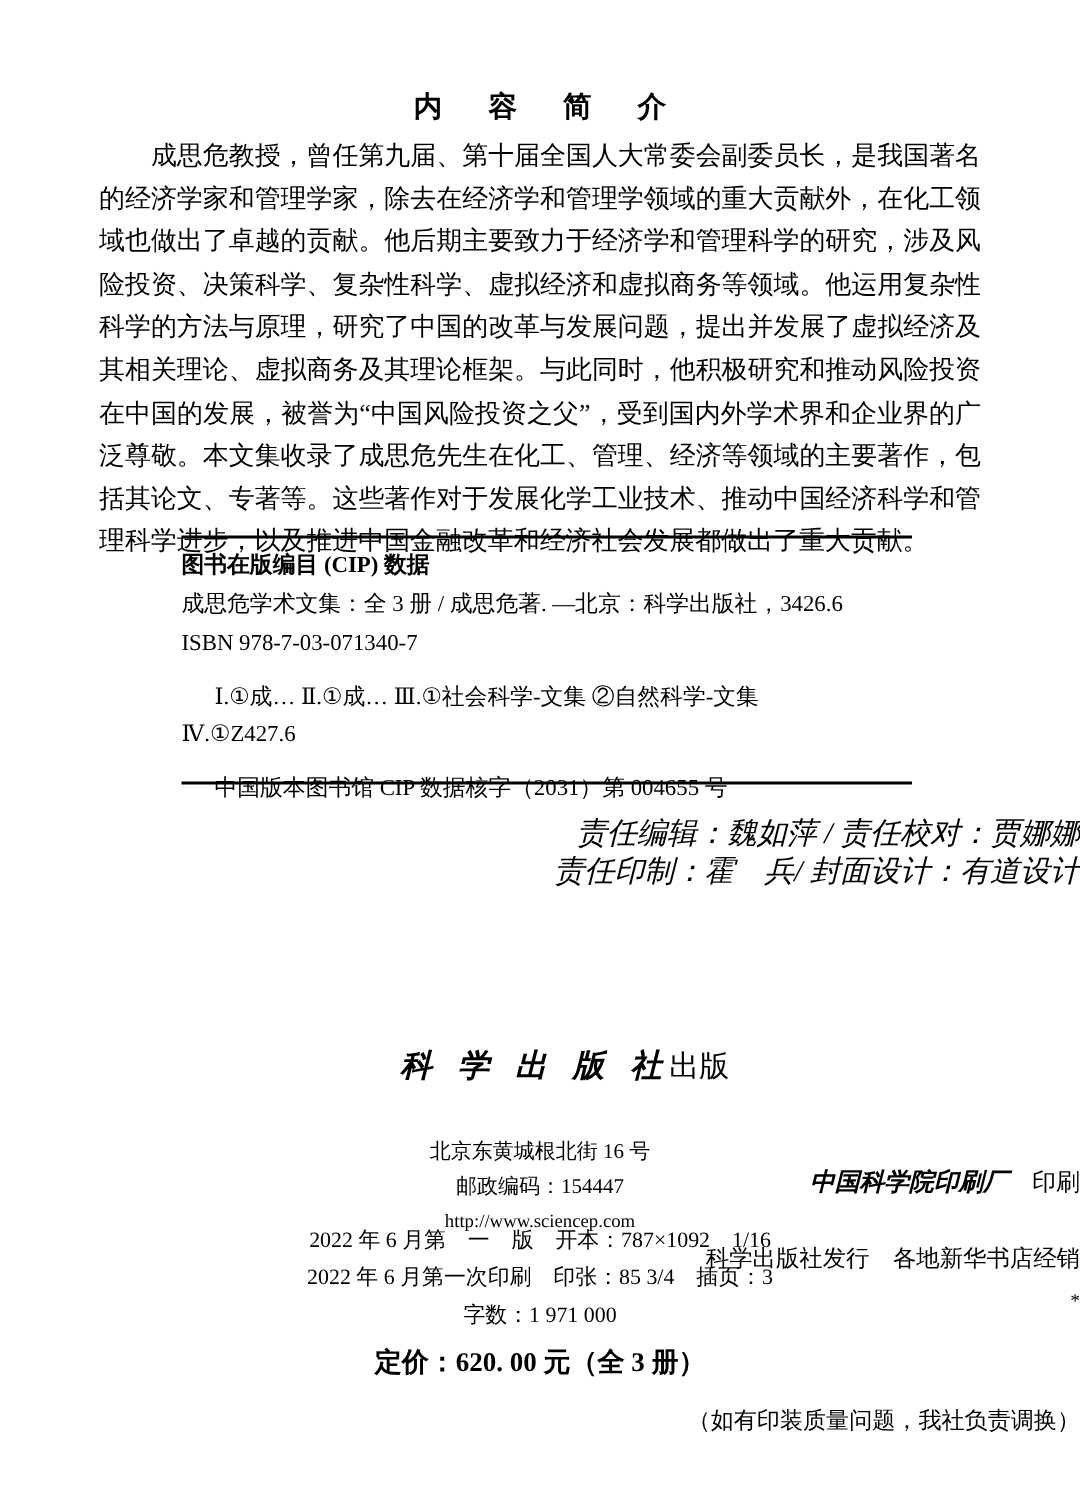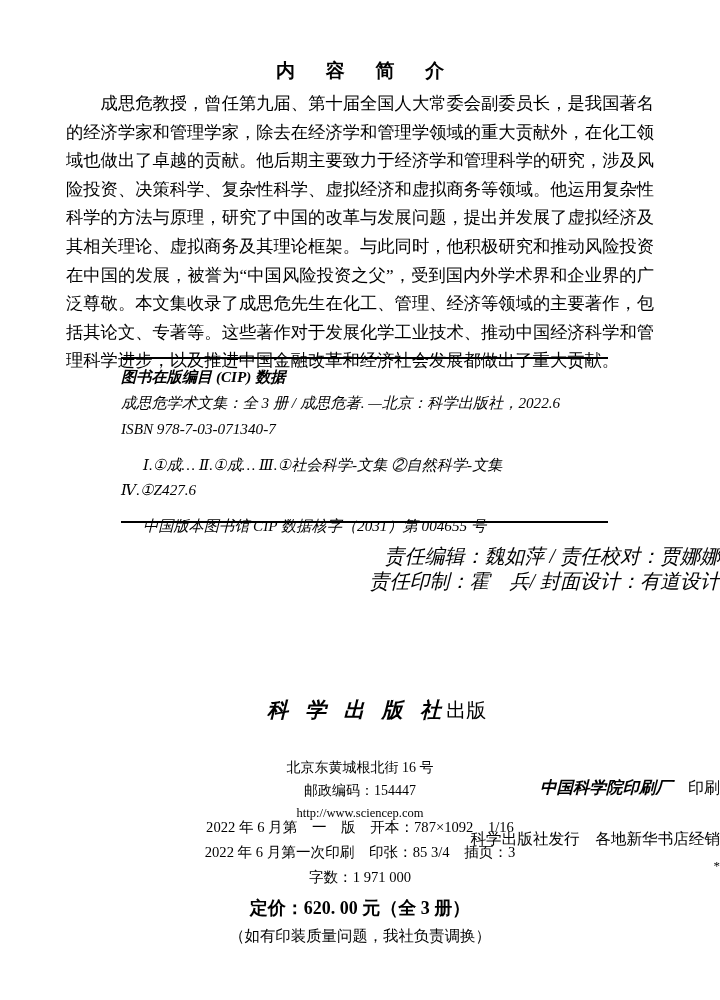--- a/index.html
+++ b/index.html
@@ -61,21 +61,20 @@
 
   
   .cip {
     position: absolute;
     left: 121px;
     top: 364px;
     width: 520px;
     font-size: 15.2px;
     line-height: 25.4px;
     font-family: "Liberation Serif", "DejaVu Serif", serif;
-    font-style: italic;
   }
   .cip-heading {
     font-weight: bold;
     margin-bottom: 1px;
   }
   .cip-line { white-space: nowrap; }
   .cip-class {
     margin-top: 11px;
     line-height: 25px;
   }
@@ -191,37 +190,38 @@
     font-size: 18px;
     line-height: 28px;
     font-weight: bold;
     white-space: pre;
     margin-top: 4px;
   }
   .notice-line {
     font-size: 15.4px;
     line-height: 26px;
     white-space: pre;
-    margin-top: 1px;
+    margin-top: 13px;
+    text-align: right;
   }
 </style>
 </head>
 <body>
 
 <div class="page">
 
   <div class="summary-title">内 容 简 介</div>
 
   <div class="summary-body">成思危教授，曾任第九届、第十届全国人大常委会副委员长，是我国著名的经济学家和管理学家，除去在经济学和管理学领域的重大贡献外，在化工领域也做出了卓越的贡献。他后期主要致力于经济学和管理科学的研究，涉及风险投资、决策科学、复杂性科学、虚拟经济和虚拟商务等领域。他运用复杂性科学的方法与原理，研究了中国的改革与发展问题，提出并发展了虚拟经济及其相关理论、虚拟商务及其理论框架。与此同时，他积极研究和推动风险投资在中国的发展，被誉为“中国风险投资之父”，受到国内外学术界和企业界的广泛尊敬。本文集收录了成思危先生在化工、管理、经济等领域的主要著作，包括其论文、专著等。这些著作对于发展化学工业技术、推动中国经济科学和管理科学进步，以及推进中国金融改革和经济社会发展都做出了重大贡献。</div>
 
   <div class="rule rule-top"></div>
 
   <div class="cip">
     <div class="cip-heading">图书在版编目 (CIP) 数据</div>
-    <div class="cip-line">成思危学术文集：全 3 册 / 成思危著. —北京：科学出版社，2022.6</div>
+    <div class="cip-line">成思危学术文集：全 3 册 / 成思危著. —北京：科学出版社，3426.6</div>
     <div class="cip-line">ISBN  978-7-03-071340-7</div>
     <div class="cip-class">
       <div class="indent">Ⅰ.①成…  Ⅱ.①成…  Ⅲ.①社会科学-文集 ②自然科学-文集</div>
       <div>Ⅳ.①Z427.6</div>
     </div>
     <div class="cip-verify">中国版本图书馆 CIP 数据核字（2031）第 004655 号</div>
   </div>
 
   <div class="rule rule-bottom"></div>
 

